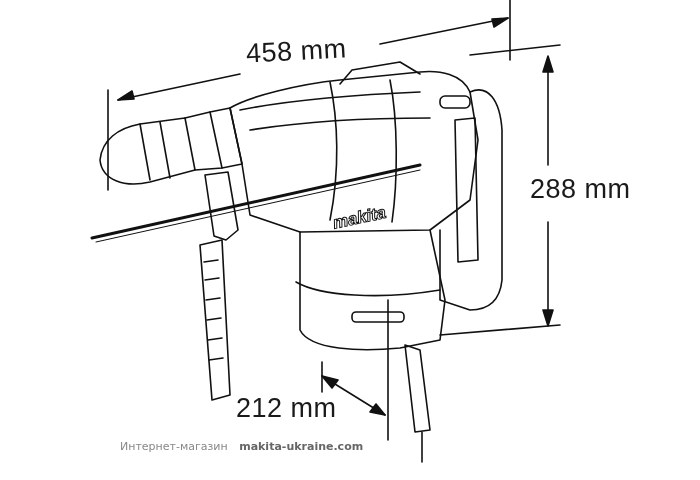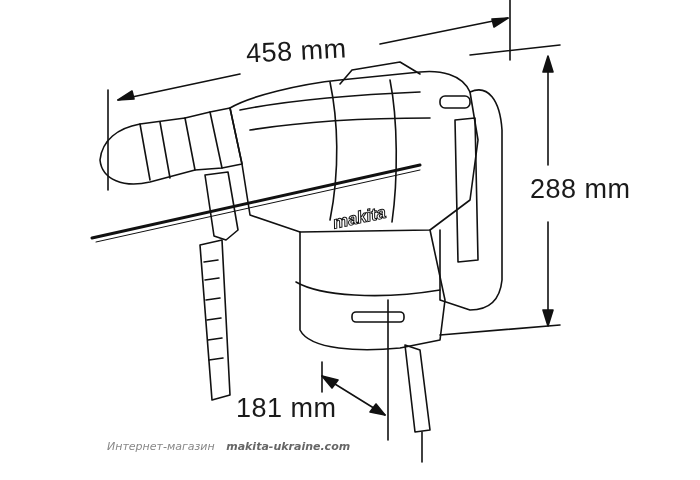--- a/index.html
+++ b/index.html
@@ -1,19 +1,19 @@
 <!DOCTYPE html>
 <html><head>
 <meta charset="utf-8">
 <style>
   html,body{margin:0;padding:0;background:#fff;}
   body{width:700px;height:480px;position:relative;overflow:hidden;font-family:"Liberation Sans",sans-serif;}
   svg{position:absolute;left:0;top:0;}
   .dim{position:absolute;font-family:"Liberation Sans",sans-serif;font-size:27px;color:#1a1a1a;letter-spacing:0.5px;}
-  .footer{position:absolute;left:107px;top:440px;font-family:"DejaVu Sans",sans-serif;font-size:11px;color:#888;font-style:italic;}
+  .footer{position:absolute;left:120px;top:440px;font-family:"DejaVu Sans",sans-serif;font-size:11px;color:#888;}
   .footer .site{font-weight:bold;color:#666;margin-left:8px;}
 </style>
 </head>
 <body>
 
 <svg width="700" height="480" viewBox="0 0 700 480">
   <g fill="none" stroke="#111" stroke-width="1.6" stroke-linejoin="round" stroke-linecap="round">
 
     <g>
       <line x1="118" y1="100" x2="240" y2="74"></line>
@@ -71,18 +71,18 @@
     <path d="M204,262 L218,260 M205,280 L219,278 M206,300 L220,298 M207,320 L221,318 M208,340 L222,338 M209,360 L223,358"></path>
 
     <path d="M405,345 L420,350 L430,430 L415,432 Z"></path>
     <line x1="422" y1="432" x2="422" y2="462"></line>
   </g>
   <text x="332" y="222" font-family="Liberation Sans, sans-serif" font-size="17" font-weight="bold" font-style="italic" fill="#fff" stroke="#111" stroke-width="1" transform="rotate(-12 365 215)">makita</text>
 </svg>
 
 <div class="dim" style="left:246px;top:36px;transform:rotate(-3deg);">458 mm</div>
 <div class="dim" style="left:530px;top:174px;">288 mm</div>
-<div class="dim" style="left:236px;top:393px;">181 mm</div>
+<div class="dim" style="left:236px;top:393px;">212 mm</div>
 
 <div class="footer">
   <span>Интернет-магазин</span>
   <span class="site">makita-ukraine.com</span>
 </div>
 
 </body></html>

